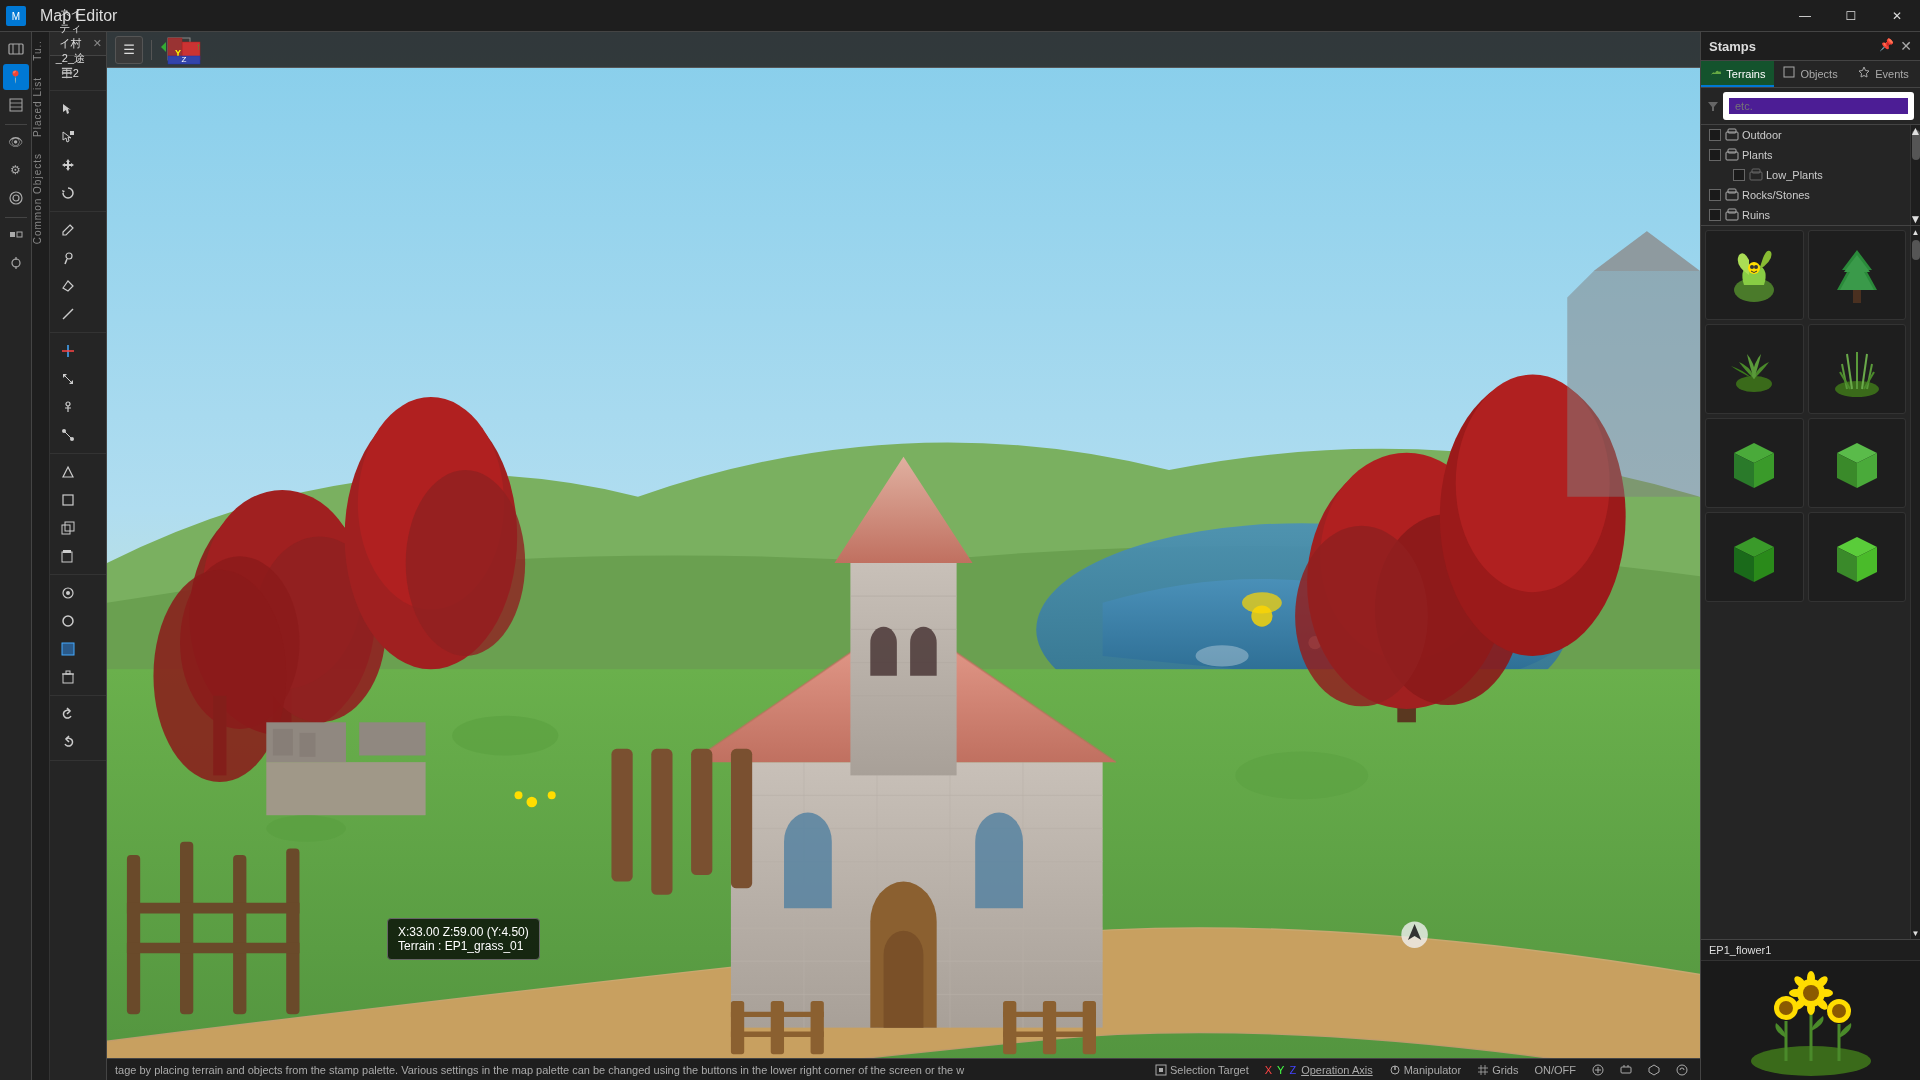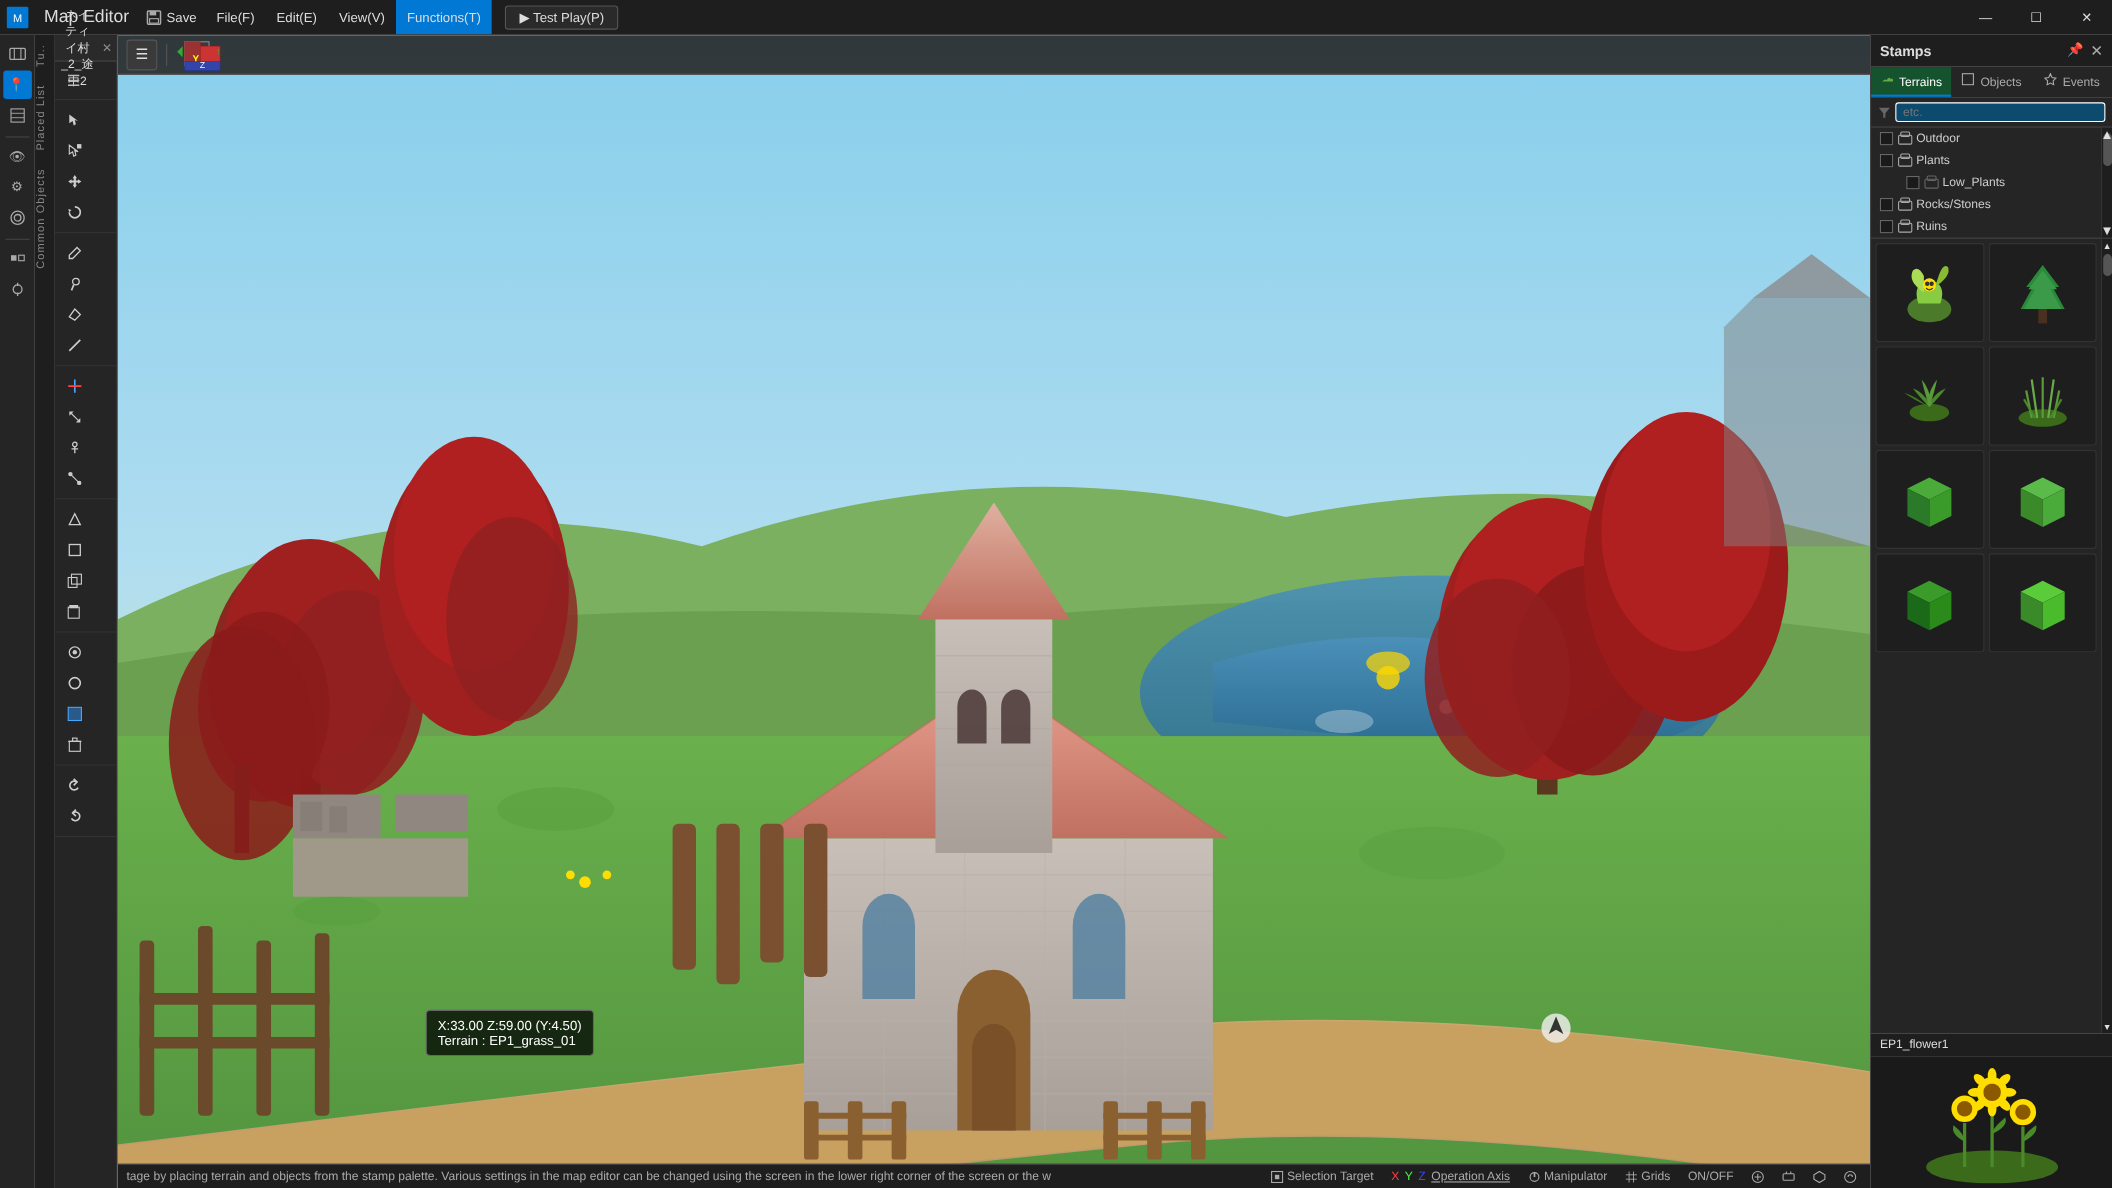--- a/index.html
+++ b/index.html
@@ -64,21 +64,21 @@
 
     
     #right-panel { width: 220px; background: #252525; border-left: 1px solid #444; display:flex; flex-direction:column; }
     #stamps-header { display:flex; align-items:center; justify-content:space-between; padding:6px 8px; border-bottom:1px solid #444; background:#1e1e1e; }
     #stamps-header .stamps-title { font-size:13px; color:#ddd; font-weight:bold; }
     #stamps-header .stamps-close { cursor:pointer; color:#aaa; font-size:14px; }
     .stamps-tabs { display:flex; border-bottom:1px solid #444; }
     .stamps-tab { flex:1; text-align:center; padding:5px 4px; font-size:11px; cursor:pointer; color:#aaa; background:#252525; }
     .stamps-tab.active { color:#fff; background:#14532d; border-bottom:2px solid #0078d4; }
     .stamps-filter { display:flex; align-items:center; padding:4px 6px; border-bottom:1px solid #444; }
-    .stamps-filter input { flex:1; background:#0c4a6e; border:1px solid #ffffff; color:#ddd; padding:2px 6px; font-size:11px; border-radius:3px; outline:none; }
+    .stamps-filter input { flex:1; background:#4c1d95; border:6px solid #ffffff; color:#ddd; padding:2px 6px; font-size:11px; border-radius:3px; outline:none; }
     .stamps-tree { flex:0 0 auto; border-bottom:1px solid #444; }
     .tree-item { display:flex; align-items:center; padding:3px 8px; cursor:pointer; color:#ccc; font-size:11px; }
     .tree-item .tree-check { width:12px; height:12px; border:1px solid #666; background:#1a1a1a; margin-right:4px; display:inline-block; }
     .stamps-grid { flex:1; overflow-y:auto; padding:4px; }
     .stamps-grid-inner { display:grid; grid-template-columns:1fr 1fr; gap:4px; }
     .stamp-item { background:#1e1e1e; border:1px solid #333; border-radius:3px; cursor:pointer; display:flex; align-items:center; justify-content:center; height:90px; overflow:hidden; }
     .selected-stamp-label { padding:4px 8px; font-size:11px; color:#ddd; border-top:1px solid #444; background:#1e1e1e; }
     .selected-stamp-preview { height:120px; background:#1a1a1a; display:flex; align-items:center; justify-content:center; border-top:1px solid #333; }
 
     
@@ -105,38 +105,20 @@
 <body>
 
 <div id="title-bar">
   <div class="app-icon">
     <svg width="20" height="20" viewBox="0 0 20 20">
         <rect width="20" height="20" rx="2" fill="#0078d4"></rect>
         <text x="10" y="14" text-anchor="middle" fill="white" font-size="10">M</text>
       </svg>
   </div>
   <span class="title">Map Editor</span>
-  <div class="menu-bar">
-    <div class="save-btn">
-      <svg width="14" height="14" viewBox="0 0 14 14">
-          <rect x="1" y="1" width="12" height="12" rx="1" fill="none" stroke="#aaa" stroke-width="1.5"></rect>
-          <rect x="3" y="1" width="6" height="4" fill="#aaa"></rect>
-          <rect x="3" y="8" width="8" height="4" fill="none" stroke="#aaa" stroke-width="1"></rect>
-        </svg>
-      <span style="margin-left:4px">Save</span>
-    </div>
-    <div class="menu-item">File(F)</div>
-    <div class="menu-item">Edit(E)</div>
-    <div class="menu-item">View(V)</div>
-    <div class="menu-item active">Functions(T)</div>
-    <div style="width:8px"></div>
-    <div class="test-play">
-      <span>▶ Test Play(P)</span>
-    </div>
-  </div>
   <div class="spacer"></div>
   <div class="win-controls">
     <div class="win-btn">—</div>
     <div class="win-btn">☐</div>
     <div class="win-btn close">✕</div>
   </div>
 </div>
 
 <div id="main">
 
@@ -552,21 +534,21 @@
         </svg>
       </div>
     </div>
 
     <div id="coord-tooltip">
       <div>X:33.00 Z:59.00 (Y:4.50)</div>
       <div>Terrain : EP1_grass_01</div>
     </div>
 
     <div id="status-bar">
-      <span class="status-text">tage by placing terrain and objects from the stamp palette.  Various settings in the map editor can be changed using the screen in the lower right corner of the screen or the w</span>
+      <span class="status-text">tage by placing terrain and objects from the stamp palette.  Various settings in the map palette can be changed using the buttons in the lower right corner of the screen or the w</span>
       <div class="status-items">
         <div class="status-item">
           <svg width="12" height="12" viewBox="0 0 12 12">
               <rect x="1" y="1" width="10" height="10" fill="none" stroke="#aaa" stroke-width="1"></rect>
               <rect x="4" y="4" width="4" height="4" fill="#aaa"></rect>
             </svg>
           <span>Selection Target</span>
         </div>
         <div class="status-item">
           <span style="color:#f44;">X</span>

